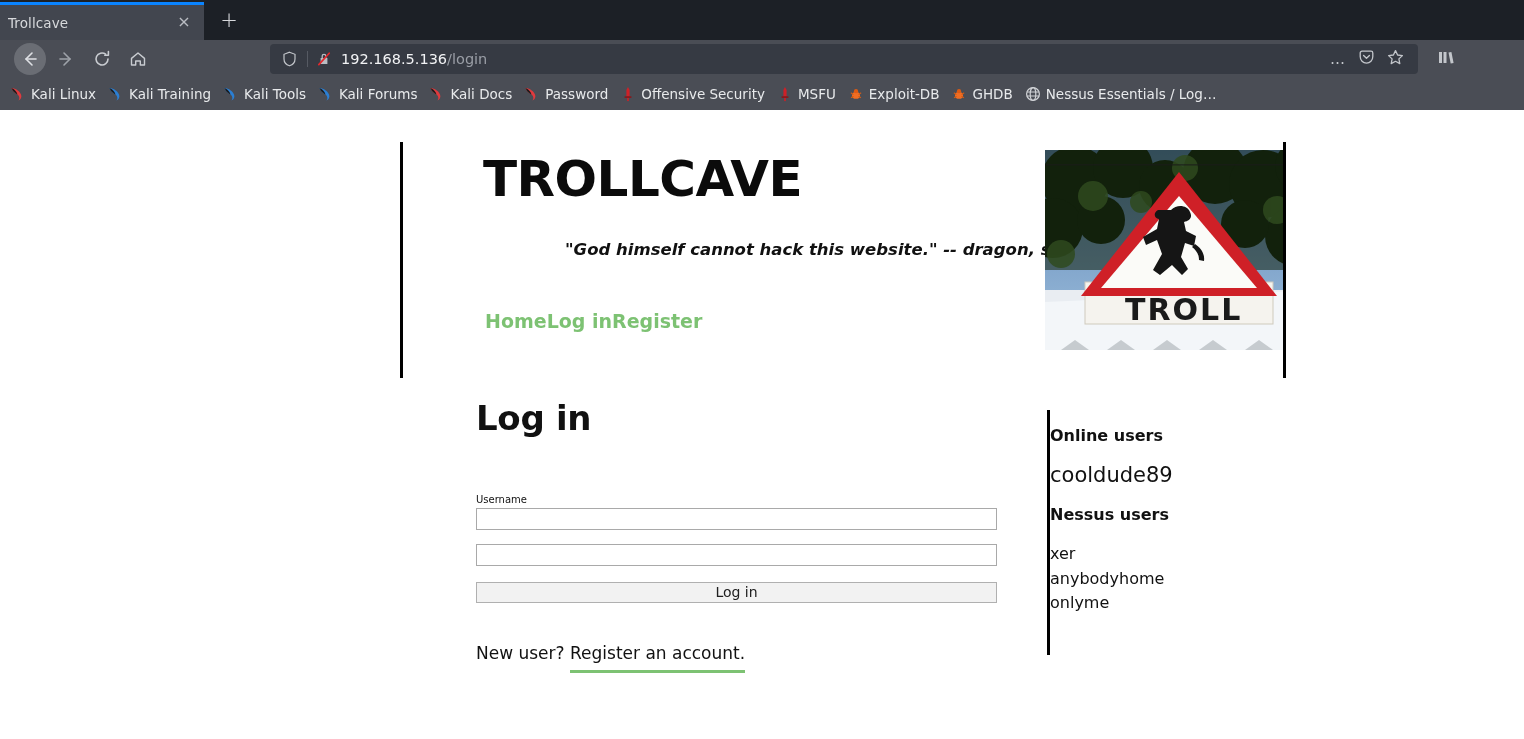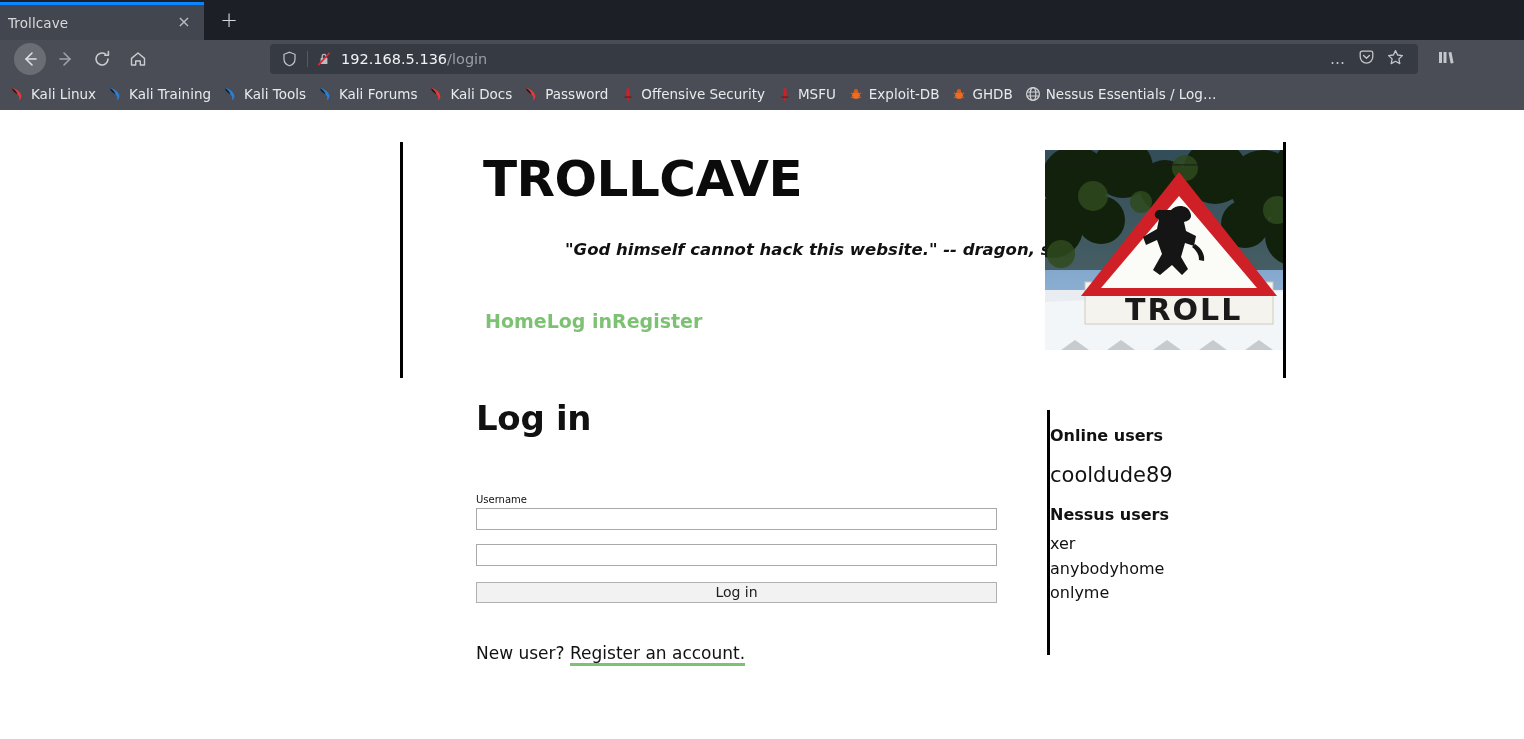--- a/index.html
+++ b/index.html
@@ -137,36 +137,36 @@
     background: #f2f2f2; border: 1px solid #b0b0b0;
     font-size: 14px; color: #202020; text-align: center;
     line-height: 19px; font-family: "DejaVu Sans", "Liberation Sans", sans-serif;
   }
   .newuser {
     margin-top: 40px; font-size: 17px; color: #111;
   }
   .newuser a {
     color: #111; text-decoration: none;
     border-bottom: 3px solid #7dc273;
-    padding-bottom: 0px;
+    padding-bottom: 7px;
   }
 
   
   .sidebar {
     position: absolute; left: 1047px; top: 300px;
     width: 230px; height: 245px;
     border-left: 3px solid #000; 
   }
   .side-h {
     font-size: 16px; font-weight: 700; color: #111;
     margin-top: 18px;
   }
   .side-h:first-child { margin-top: 16px; }
   .side-item { font-size: 21px; color: #111; margin-top: 18px; }
-  .side-list { margin-top: 8px; }
+  .side-list { margin-top: 18px; }
   .side-list div { font-size: 16px; color: #111; line-height: 24.5px; }
 </style>
 </head>
 <body>
 
 <div class="browser">
 
   <div class="tabbar">
     <div class="tab">
       <span class="tab-title">Trollcave</span>

